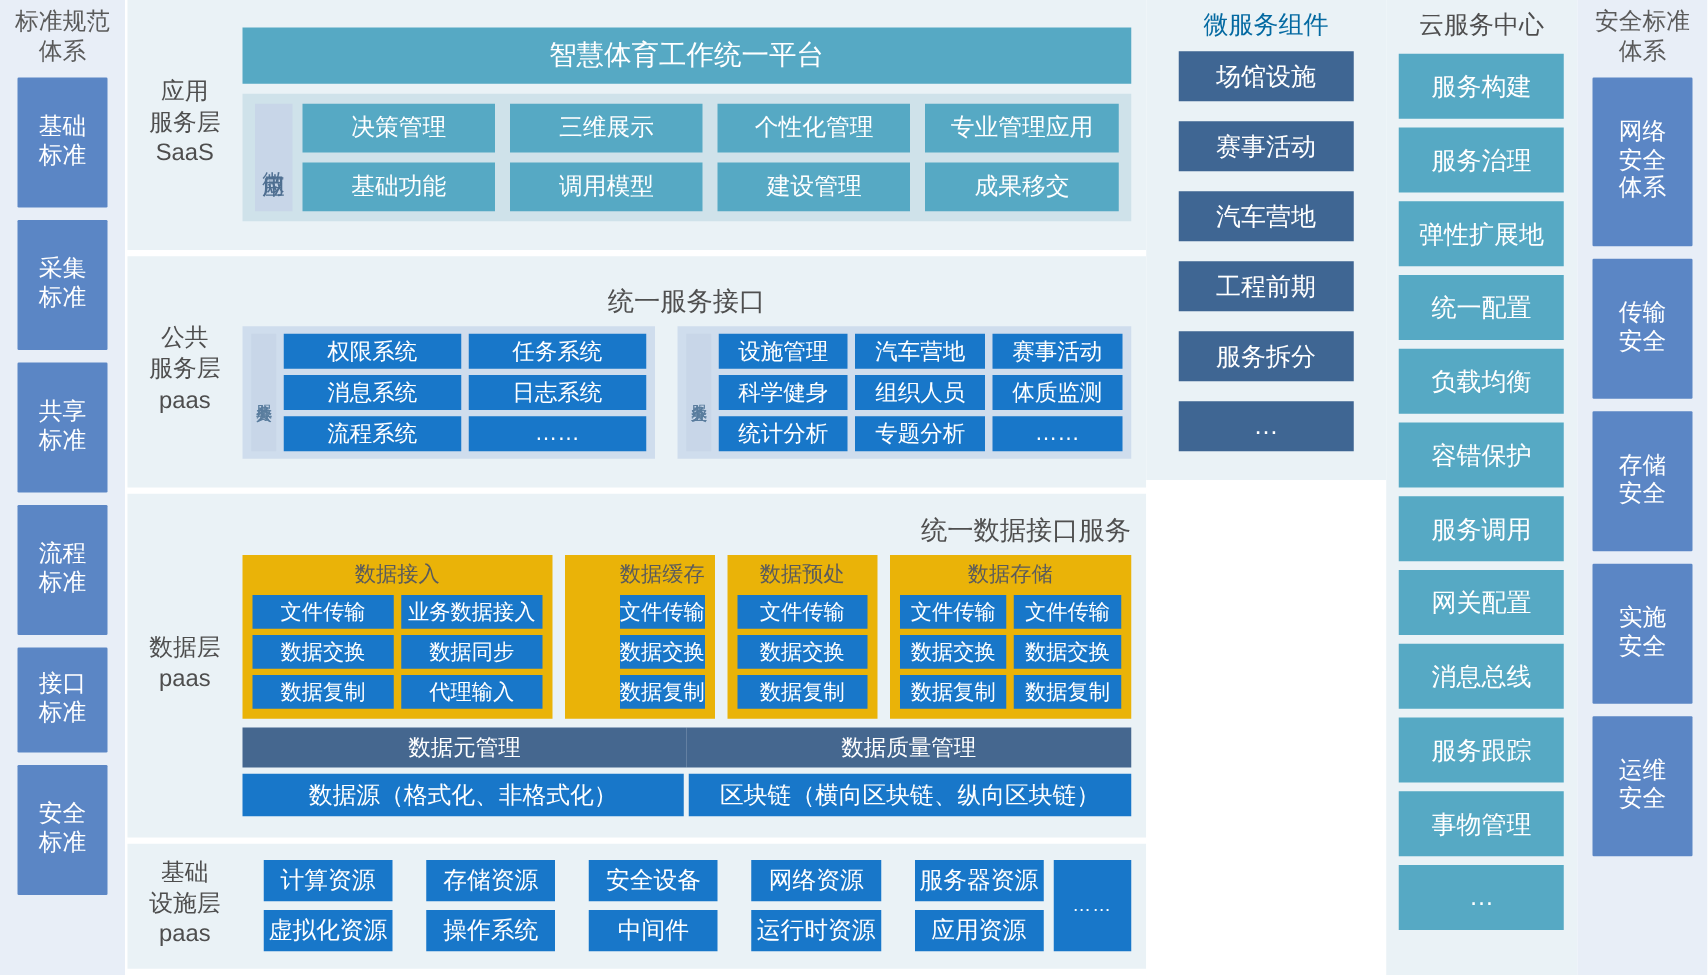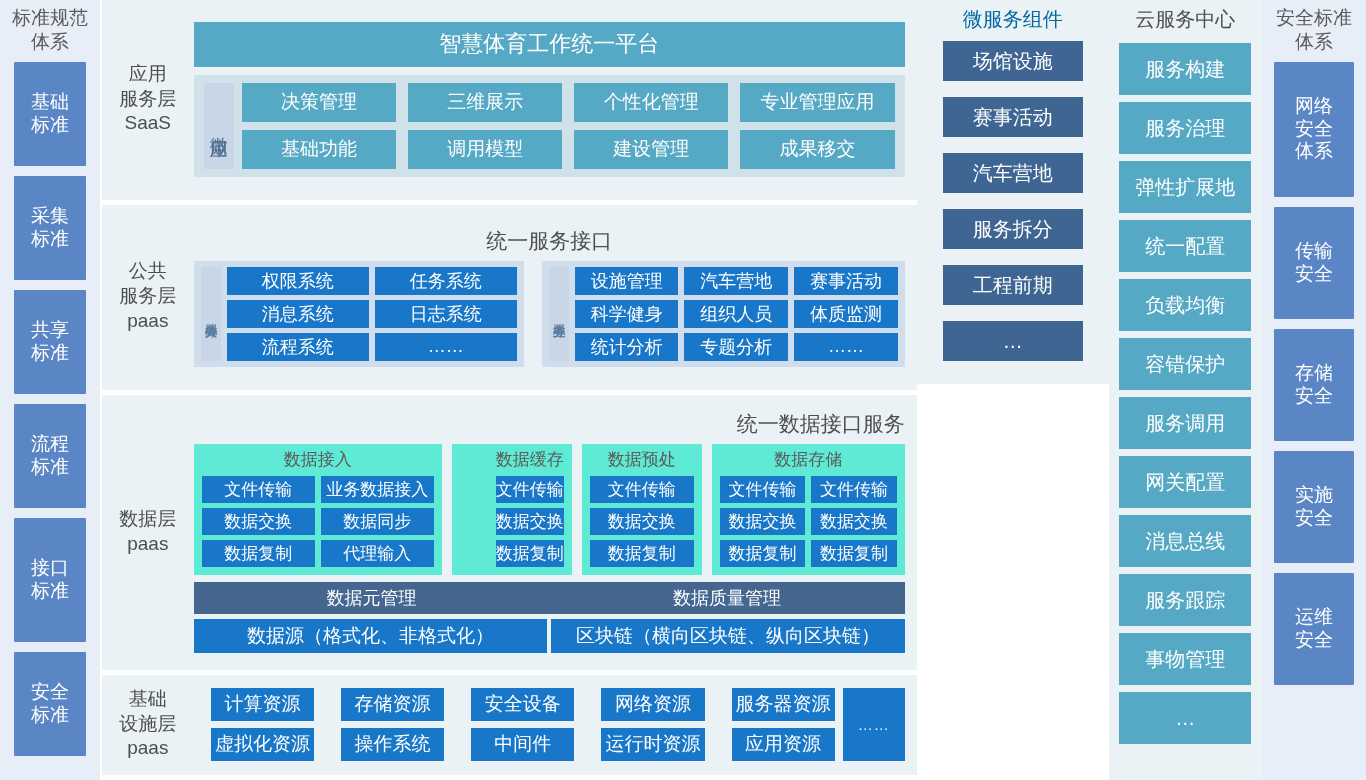--- a/index.html
+++ b/index.html
@@ -77,21 +77,21 @@
   .pub-grid.g3 { grid-template-columns: repeat(3, 1fr); }
   .bluebox {
     background:#1877c9; color:#fff; font-size:18px; height:28px;
     display:flex; align-items:center; justify-content:center; white-space:nowrap;
   }
 
   
   .data-sect { height:275px; padding: 6px 12px 8px 0; }
   .data-title { color:#4f4f4f; font-size:21px; text-align:right; margin-bottom:6px; }
   .data-groups { display:flex; gap:10px; margin-bottom:7px; }
-  .dgroup { background:#5eead4; padding:4px 8px 8px 8px; display:flex; flex-direction:column; }
+  .dgroup { background:#eab308; padding:4px 8px 8px 8px; display:flex; flex-direction:column; }
   .dgroup-title { color:#5b5b5b; font-size:17px; text-align:center; margin-bottom:5px; }
   .dgrid { display:grid; gap:5px 6px; }
   .dgrid.c1 { grid-template-columns: 1fr; }
   .dgrid.c2 { grid-template-columns: 1fr 1fr; }
   .dbox {
     background:#1877c9; color:#fff; font-size:17px; height:27px;
     display:flex; align-items:center; justify-content:center; white-space:nowrap;
   }
   .g-access { flex: 0 0 248px; }
   .g-cache  { flex: 0 0 120px; align-items: flex-end; }
@@ -173,21 +173,21 @@
           <div>共享</div>
           <div>标准</div>
         </div>
     </div>
     <div class="std-box" style="height:104px">
       <div>
           <div>流程</div>
           <div>标准</div>
         </div>
     </div>
-    <div class="std-box" style="height:124px">
+    <div class="std-box" style="height:84px">
       <div>
           <div>接口</div>
           <div>标准</div>
         </div>
     </div>
     <div class="std-box" style="height:104px;margin-bottom:0">
       <div>
           <div>安全</div>
           <div>标准</div>
         </div>
@@ -348,22 +348,22 @@
     </div>
 
   </div>
 
   <div class="micro-holder">
     <div class="micro-col">
       <div class="micro-title">微服务组件</div>
       <div class="micro-box">场馆设施</div>
       <div class="micro-box">赛事活动</div>
       <div class="micro-box">汽车营地</div>
+      <div class="micro-box">工程前期</div>
       <div class="micro-box">服务拆分</div>
-      <div class="micro-box">工程前期</div>
       <div class="micro-box" style="margin-bottom:0">…</div>
     </div>
   </div>
 
   <div class="cloud-col">
     <div class="cloud-title">云服务中心</div>
     <div class="cloud-box">服务构建</div>
     <div class="cloud-box">服务治理</div>
     <div class="cloud-box">弹性扩展地</div>
     <div class="cloud-box">统一配置</div>

